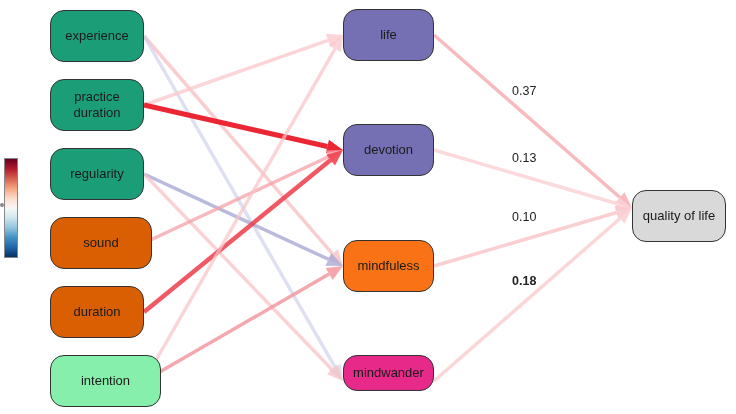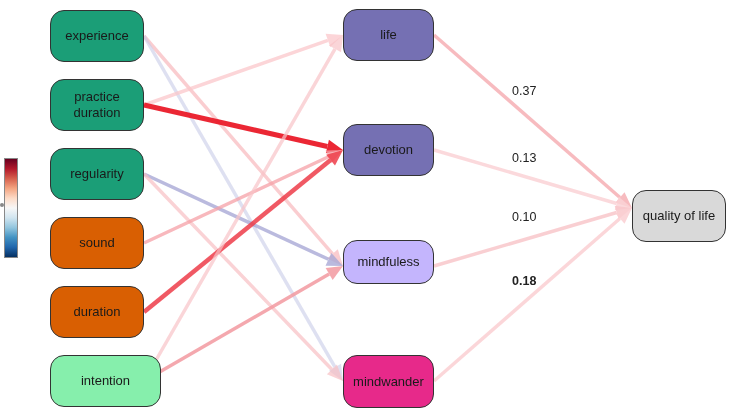--- a/index.html
+++ b/index.html
@@ -84,39 +84,39 @@
     <div class="node" style="left: 50px; top: 10px; width: 94px; height: 52px; background: rgb(27, 158, 119);">
       <span style="white-space: pre-line;">experience</span>
     </div>
     <div class="node" style="left: 50px; top: 79px; width: 94px; height: 52px; background: rgb(27, 158, 119);">
       <span style="white-space: pre-line;">practice
 duration</span>
     </div>
     <div class="node" style="left: 50px; top: 148px; width: 94px; height: 52px; background: rgb(27, 158, 119);">
       <span style="white-space: pre-line;">regularity</span>
     </div>
-    <div class="node" style="left: 50px; top: 217px; width: 94px; height: 52px; background: rgb(217, 95, 2);">
+    <div class="node" style="left: 50px; top: 217px; width: 102px; height: 52px; background: rgb(217, 95, 2);">
       <span style="white-space: pre-line;">sound</span>
     </div>
     <div class="node" style="left: 50px; top: 286px; width: 94px; height: 52px; background: rgb(217, 95, 2);">
       <span style="white-space: pre-line;">duration</span>
     </div>
     <div class="node" style="left: 50px; top: 355px; width: 111px; height: 52px; background: #86efac; justify-content: center;">
       <span style="white-space: pre-line;">intention</span>
     </div>
     <div class="node" style="left: 343px; top: 9px; width: 91px; height: 52px; background: rgb(117, 112, 179);">
       <span style="white-space: pre-line;">life</span>
     </div>
     <div class="node" style="left: 343px; top: 124px; width: 91px; height: 52px; background: rgb(117, 112, 179);">
       <span style="white-space: pre-line;">devotion</span>
     </div>
-    <div class="node" style="left: 343px; top: 240px; width: 91px; height: 44px; background: #c4b5fd;">
+    <div class="node" style="left: 343px; top: 240px; width: 91px; height: 52px; background: #f97316;">
       <span style="white-space: pre-line;">mindfuless</span>
     </div>
-    <div class="node" style="left: 343px; top: 355px; width: 91px; height: 53px; background: rgb(231, 41, 138);">
+    <div class="node" style="left: 343px; top: 355px; width: 91px; height: 36px; background: rgb(231, 41, 138);">
       <span style="white-space: pre-line;">mindwander</span>
     </div>
     <div class="node" style="left: 632px; top: 182px; width: 94px; height: 52px; background: rgb(217, 217, 217); margin-top: 8px;">
       <span style="white-space: pre-line;">quality of life</span>
     </div>
   </div>
 <div id="labels">
     <div class="elabel" style="left: 512px; top: 84px;">0.37</div>
     <div class="elabel" style="left: 512px; top: 151px;">0.13</div>
     <div class="elabel" style="left: 512px; top: 210px;">0.10</div>

